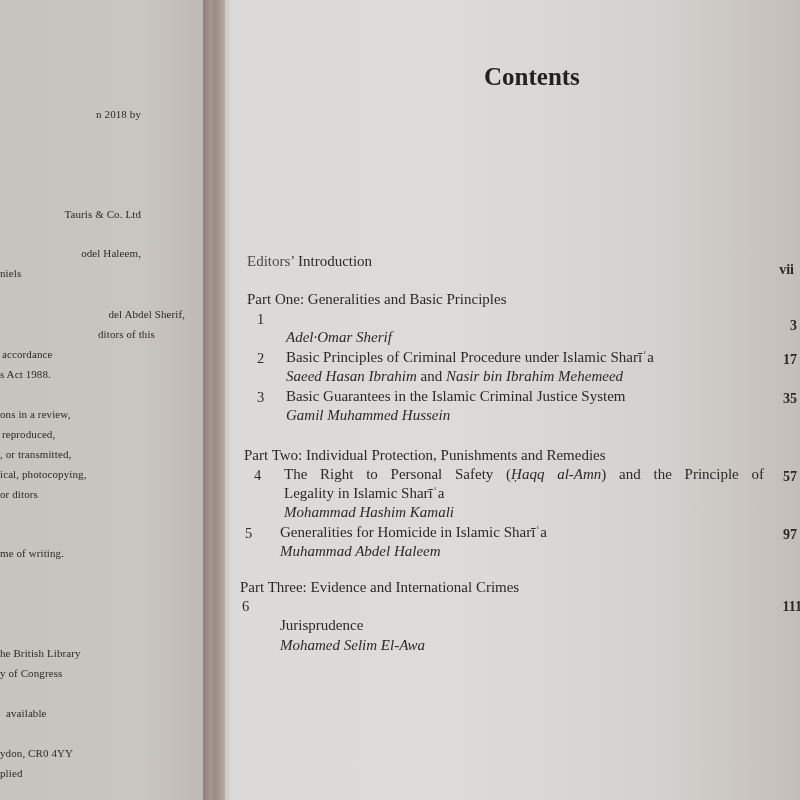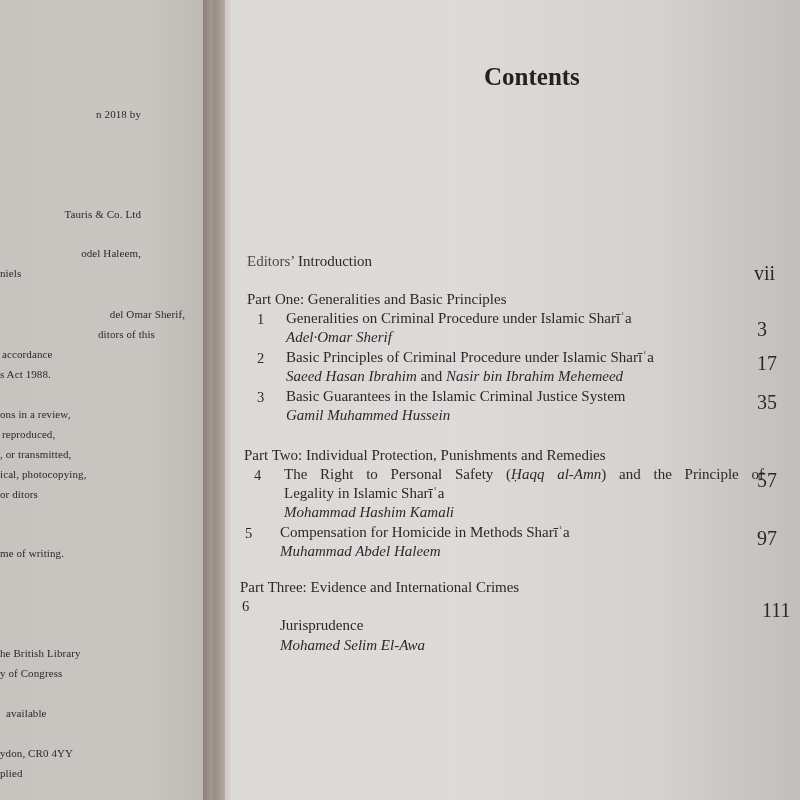--- a/index.html
+++ b/index.html
@@ -40,34 +40,34 @@
     overflow: hidden;
   }
   .contents-title {
     position: absolute; left: 254px; top: 63px;
     font-family: "Liberation Serif", serif; font-weight: bold;
     font-size: 25px; color: #242221;
   }
   .row { position: absolute; white-space: nowrap; font-size: 15px; color: #2b2927; }
   .chap-num { position: absolute; font-size: 14.5px; color: #2b2927; }
   .author { font-style: italic; }
-  .pageno { position: absolute; font-size: 20px; color: #2b2927; text-align: left; width: 40px; }
+  .pageno { position: absolute; font-size: 14px; color: #2b2927; text-align: right; width: 40px; font-weight: bold; }
   .justify { display: block; text-align: justify; text-align-last: justify; }
 </style>
 </head>
 <body>
 
 <div class="spread">
 
   <div class="page-left">
     <div class="line" style="top:108px">n 2018 by</div>
     <div class="line" style="top:208px">Tauris &amp; Co. Ltd</div>
     <div class="line" style="top:247px">odel Haleem,</div>
     <div class="line align-left" style="top:267px;left:0">niels</div>
-    <div class="line" style="top:308px;right:18px">del Omar Sherif,</div>
+    <div class="line" style="top:308px;right:18px">del Abdel Sherif,</div>
     <div class="line" style="top:328px;right:48px">ditors of this</div>
     <div class="line align-left" style="top:348px;left:2px">accordance</div>
     <div class="line align-left" style="top:368px;left:0">s Act 1988.</div>
     <div class="line align-left" style="top:408px;left:0">ons in a review,</div>
     <div class="line align-left" style="top:428px;left:2px">reproduced,</div>
     <div class="line align-left" style="top:448px;left:0">, or transmitted,</div>
     <div class="line align-left" style="top:468px;left:0">ical, photocopying,</div>
     <div class="line align-left" style="top:488px;left:0">or ditors</div>
     <div class="line align-left" style="top:547px;left:0">me of writing.</div>
     <div class="line align-left" style="top:647px;left:0">he British Library</div>
@@ -85,21 +85,20 @@
 
     <div class="row" style="left:17px;top:253px">
       <span style="color:#4a4744">Editors’</span>
       <span>Introduction</span>
     </div>
     <div class="pageno" style="left:524px;top:262px">vii</div>
 
     <div class="row" style="left:17px;top:291px">Part One: Generalities and Basic Principles</div>
 
     <div class="chap-num" style="left:27px;top:311px">1</div>
-    <div class="row" style="left:56px;top:310px">Generalities on Criminal Procedure under Islamic Sharīʿa</div>
     <div class="row author" style="left:56px;top:329px">Adel·Omar Sherif</div>
     <div class="pageno" style="left:527px;top:318px">3</div>
 
     <div class="chap-num" style="left:27px;top:350px">2</div>
     <div class="row" style="left:56px;top:349px">Basic Principles of Criminal Procedure under Islamic Sharīʿa</div>
     <div class="row" style="left:56px;top:368px">
       <span class="author">Saeed Hasan Ibrahim</span>
       <span>and</span>
       <span class="author">Nasir bin Ibrahim Mehemeed</span>
     </div>
@@ -114,21 +113,21 @@
 
     <div class="chap-num" style="left:24px;top:467px">4</div>
     <div class="row" style="left:54px;top:466px;width:480px">
       <span class="justify"><span>The Right to Personal Safety (</span><span class="author">Ḥaqq al-Amn</span><span>) and the Principle of</span></span>
     </div>
     <div class="row" style="left:54px;top:485px">Legality in Islamic Sharīʿa</div>
     <div class="row author" style="left:54px;top:504px">Mohammad Hashim Kamali</div>
     <div class="pageno" style="left:527px;top:469px">57</div>
 
     <div class="chap-num" style="left:15px;top:525px">5</div>
-    <div class="row" style="left:50px;top:524px">Compensation for Homicide in Methods Sharīʿa</div>
+    <div class="row" style="left:50px;top:524px">Generalities for Homicide in Islamic Sharīʿa</div>
     <div class="row author" style="left:50px;top:543px">Muhammad Abdel Haleem</div>
     <div class="pageno" style="left:527px;top:527px">97</div>
 
     <div class="row" style="left:10px;top:579px">Part Three: Evidence and International Crimes</div>
 
     <div class="chap-num" style="left:12px;top:598px">6</div>
     <div class="row" style="left:50px;top:617px">Jurisprudence</div>
     <div class="row author" style="left:50px;top:637px">Mohamed Selim El-Awa</div>
     <div class="pageno" style="left:532px;top:599px">111</div>
   </div>

